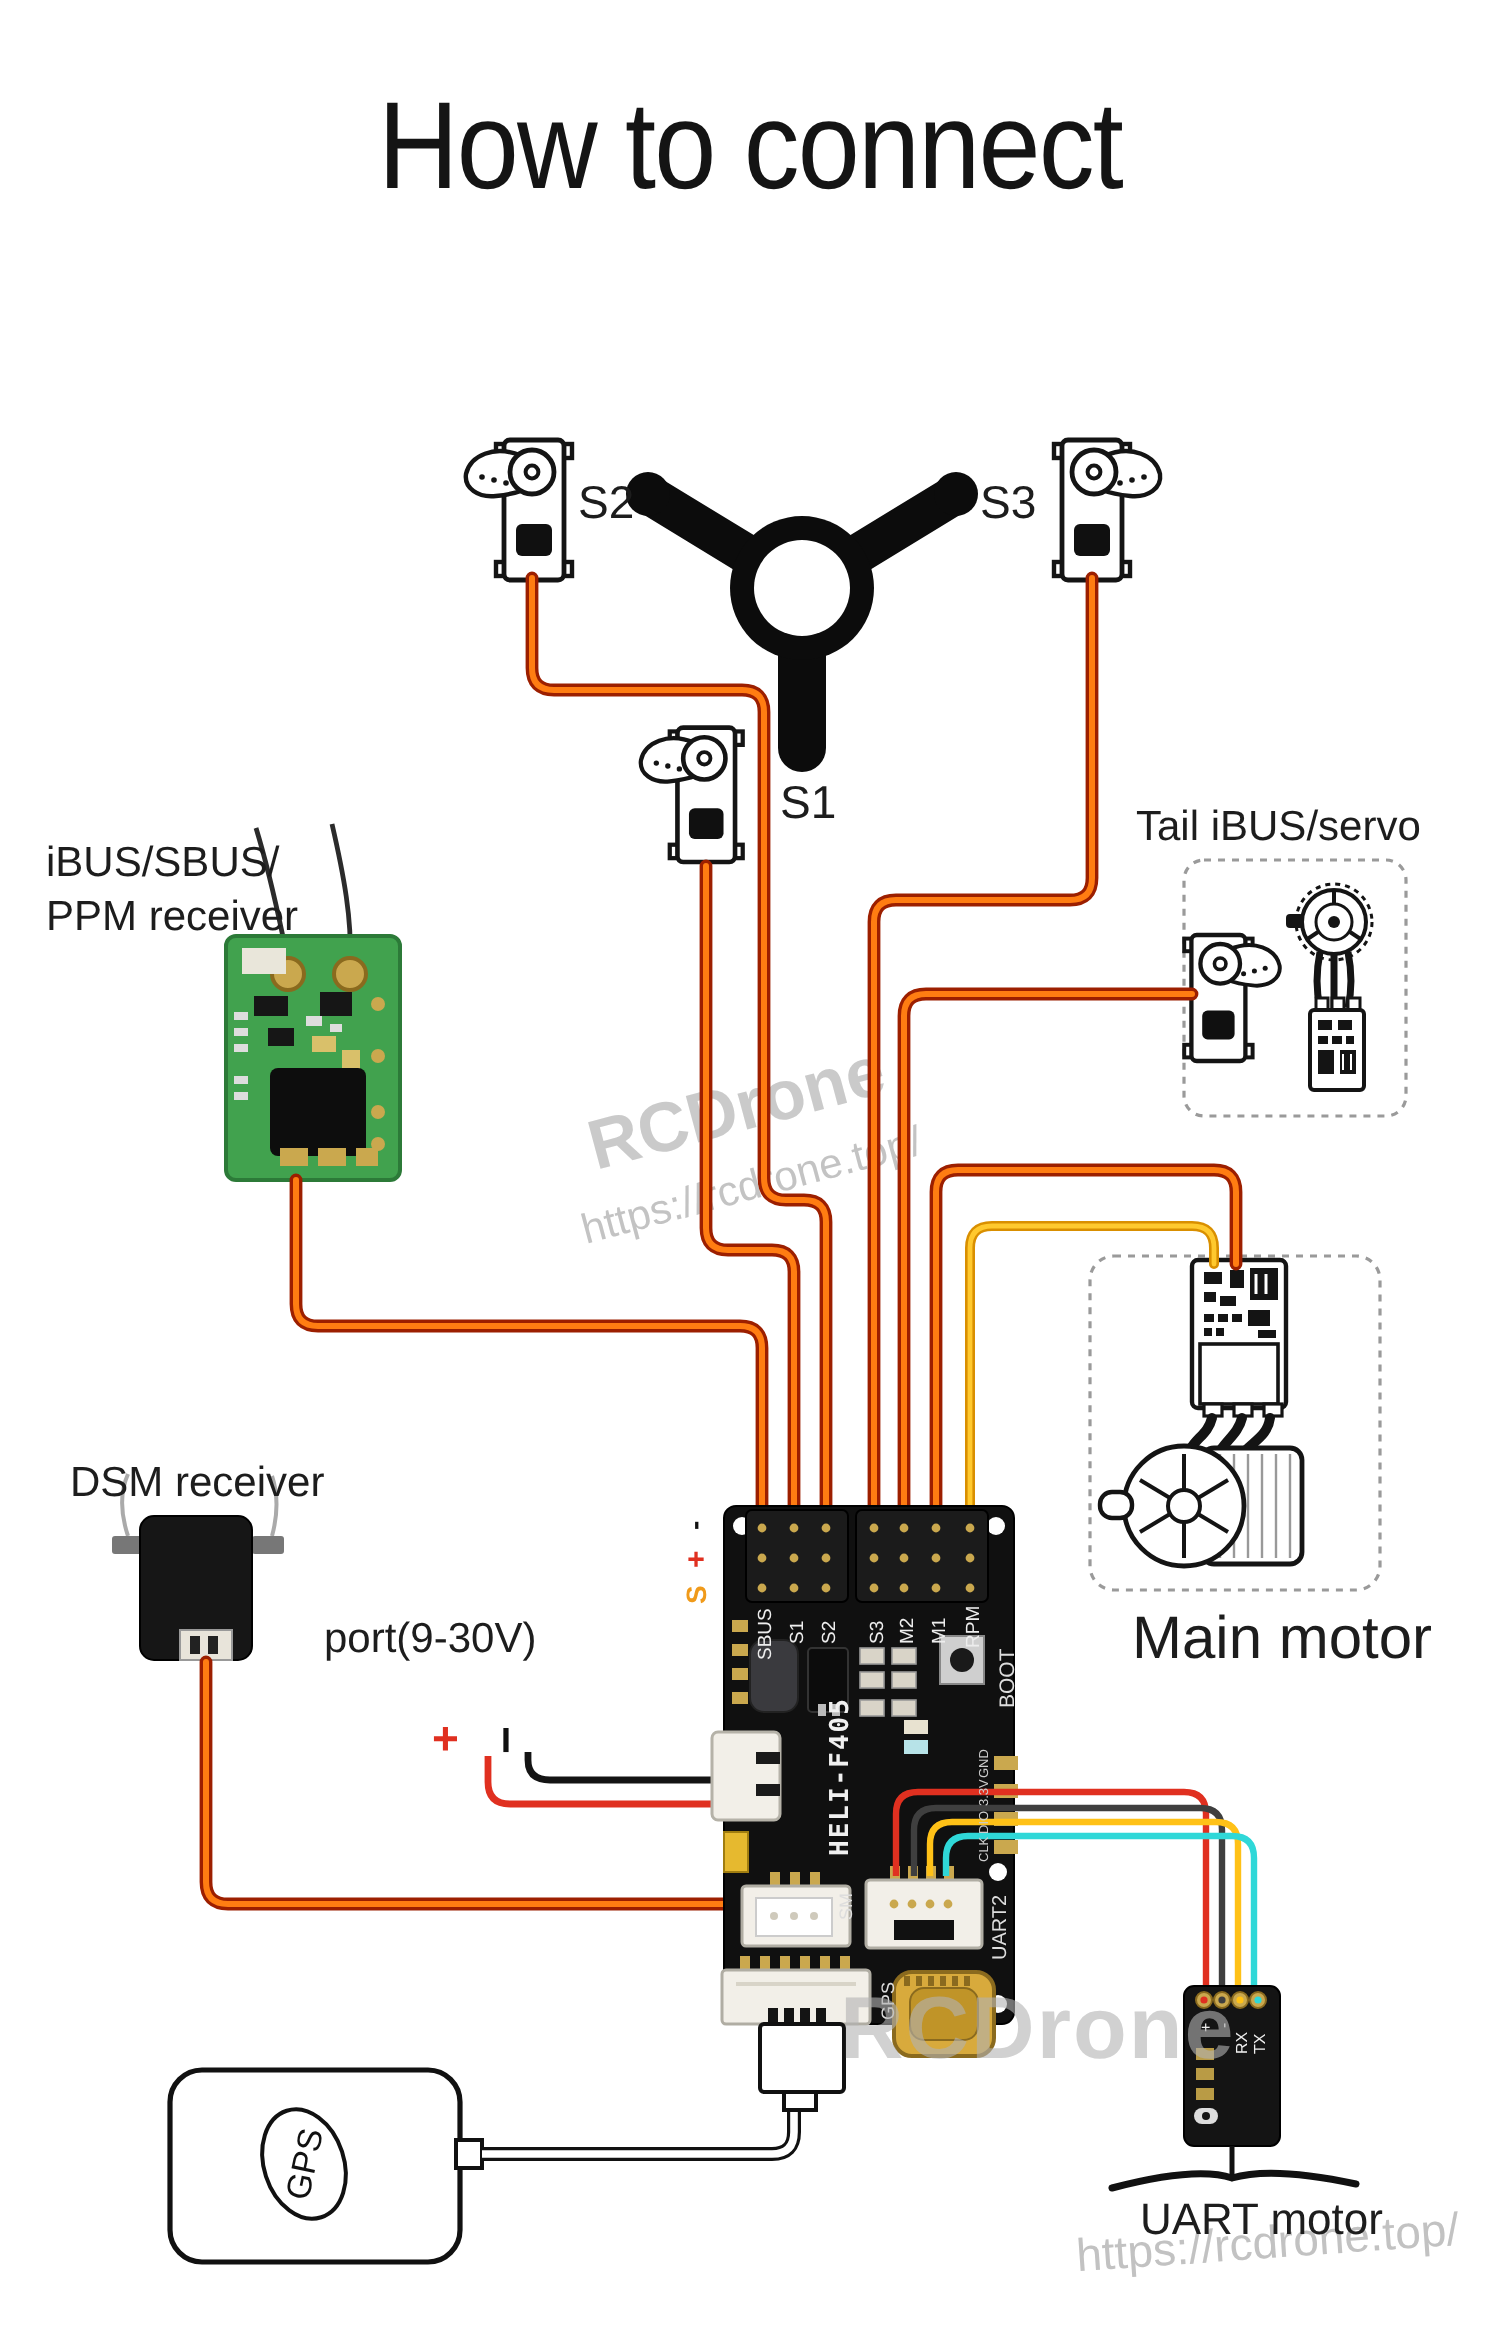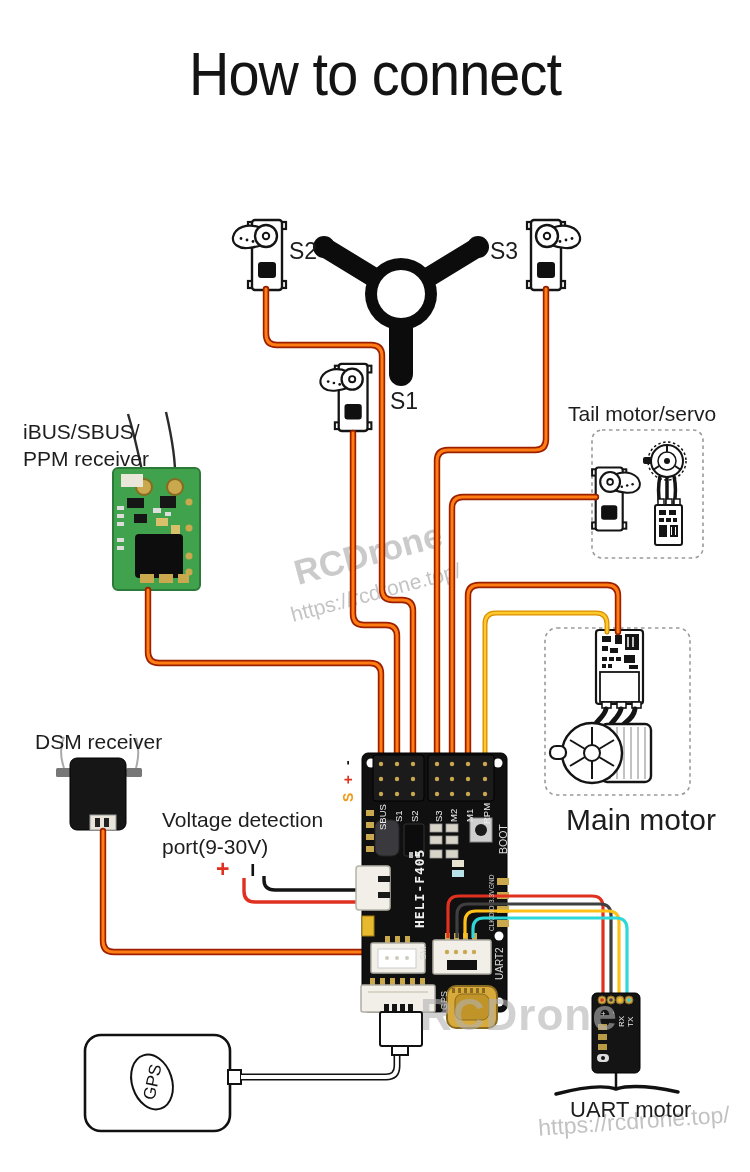--- a/index.html
+++ b/index.html
@@ -394,28 +394,27 @@
 
   <text x="250" y="875" text-anchor="middle" font-size="24" font-weight="bold" fill="#111" transform="rotate(90 250 870)">−</text>
 
   <text x="152" y="1088" text-anchor="middle" font-size="17" fill="#111" transform="rotate(-78 152 1082)">GPS</text>
 </svg>
 
 <div class="abs title">How to connect</div>
 <div class="abs servo-tag" style="left:289px;top:238px">S2</div>
 <div class="abs servo-tag" style="left:490px;top:238px">S3</div>
 <div class="abs servo-tag" style="left:390px;top:388px">S1</div>
-<div class="abs lbl" style="left:568px;top:400px">Tail motor/servo</div>
+<div class="abs lbl" style="left:568px;top:400px">Tail iBUS/servo</div>
 <div class="abs lbl" style="left:23px;top:418px">
   <div>iBUS/SBUS/</div>
   <div>PPM receiver</div>
 </div>
 <div class="abs lbl" style="left:35px;top:728px">DSM receiver</div>
 <div class="abs lbl" style="left:162px;top:806px">
-  <div>Voltage detection</div>
   <div>port(9-30V)</div>
 </div>
 <div class="abs plus-mark">+</div>
 <div class="abs lbl" style="left:566px;top:806px;font-size:30px">Main motor</div>
 <div class="abs lbl" style="left:570px;top:1096px;font-size:22px">UART motor</div>
 
 <div class="abs wm wm2">RCDrone</div>
 <div class="abs wm wm3">https://rcdrone.top/</div>
 
 </div>

